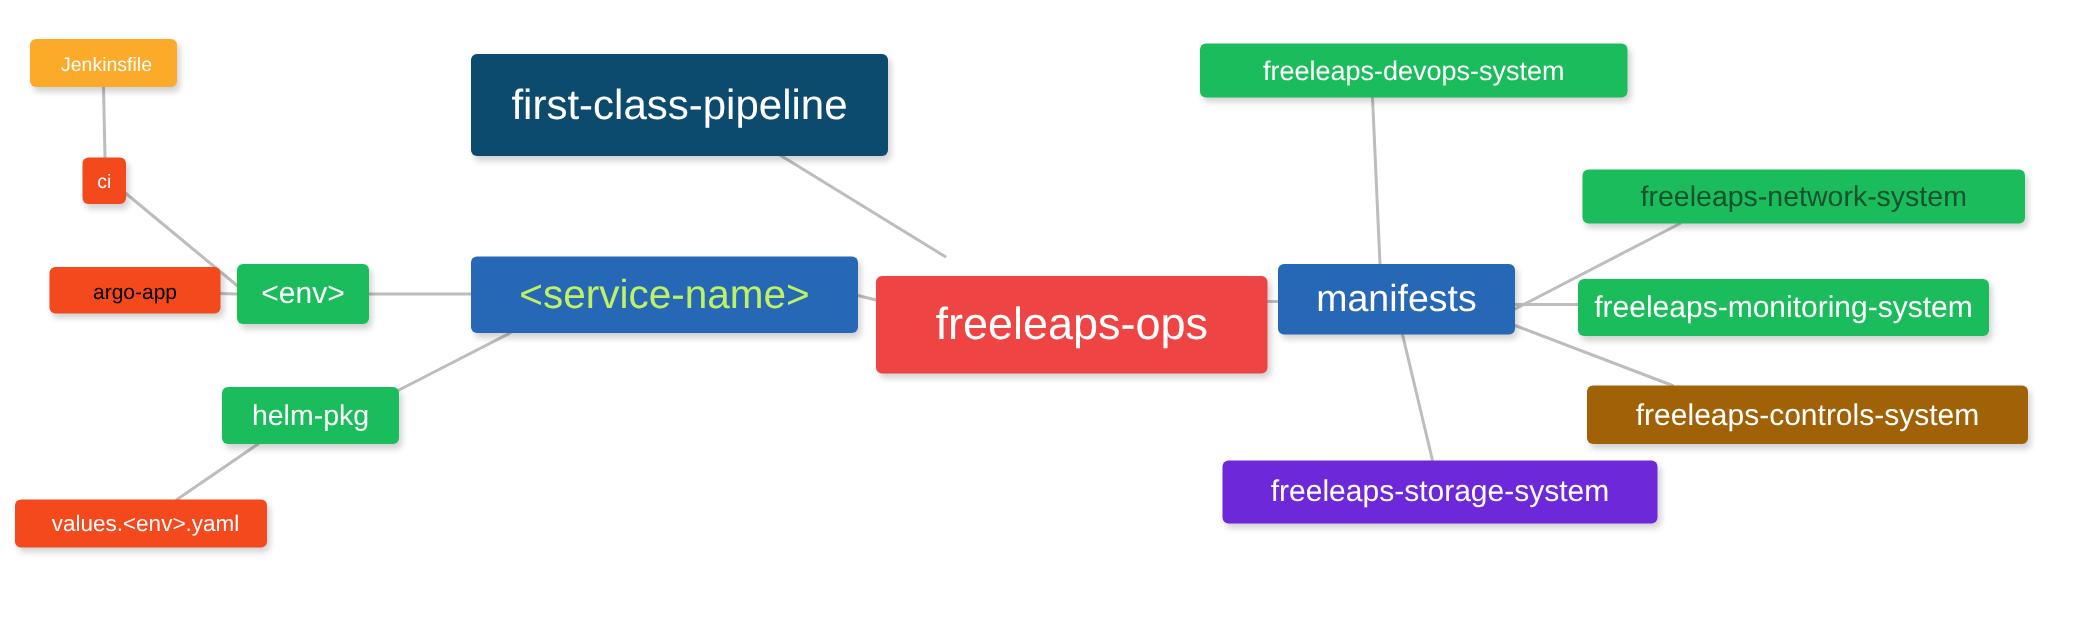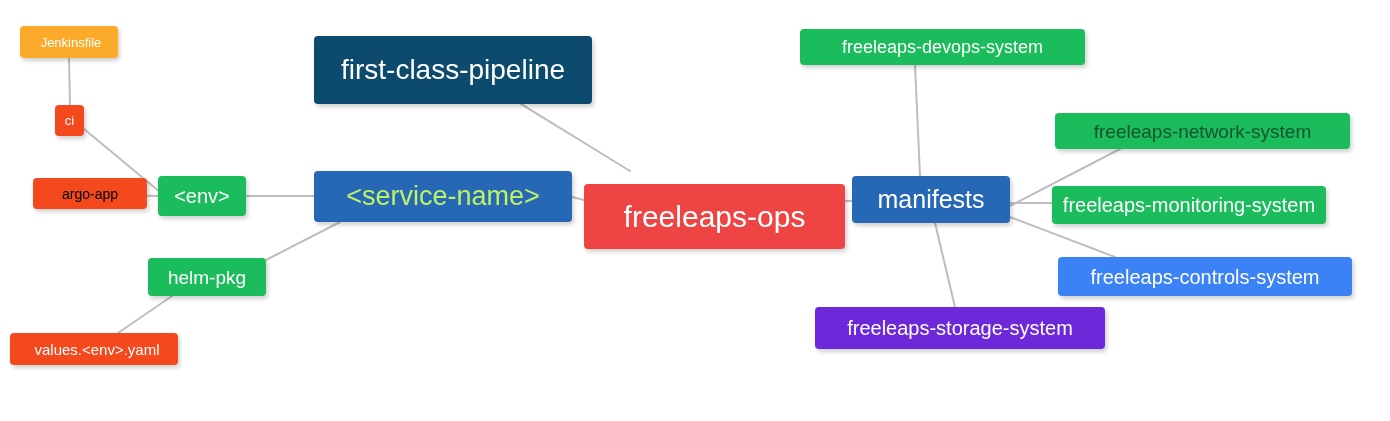--- a/index.html
+++ b/index.html
@@ -101,20 +101,20 @@
       </div>
       <div class="node" style="left: 800px; top: 29px; width: 285px; height: 36px; background: rgb(26, 188, 91); font-size: 18px; color: rgb(255, 255, 255);">
         <span class="node-label">freeleaps-devops-system</span>
       </div>
       <div class="node" style="left: 1055px; top: 113px; width: 295px; height: 36px; background: rgb(26, 188, 91); font-size: 19px; color: #14532d;">
         <span class="node-label">freeleaps-network-system</span>
       </div>
       <div class="node" style="left: 1052px; top: 186px; width: 274px; height: 38px; background: rgb(26, 188, 91); font-size: 20px; color: rgb(255, 255, 255);">
         <span class="node-label">freeleaps-monitoring-system</span>
       </div>
-      <div class="node" style="left: 1058px; top: 257px; width: 294px; height: 39px; background: #3b82f6; font-size: 20px; color: rgb(255, 255, 255);">
+      <div class="node" style="left: 1058px; top: 257px; width: 294px; height: 39px; background: #a16207; font-size: 20px; color: rgb(255, 255, 255);">
         <span class="node-label">freeleaps-controls-system</span>
       </div>
       <div class="node" style="left: 815px; top: 307px; width: 290px; height: 42px; background: #6d28d9; font-size: 20px; color: rgb(255, 255, 255);">
         <span class="node-label">freeleaps-storage-system</span>
       </div>
     </div>
 </div>
 
 </body></html>

